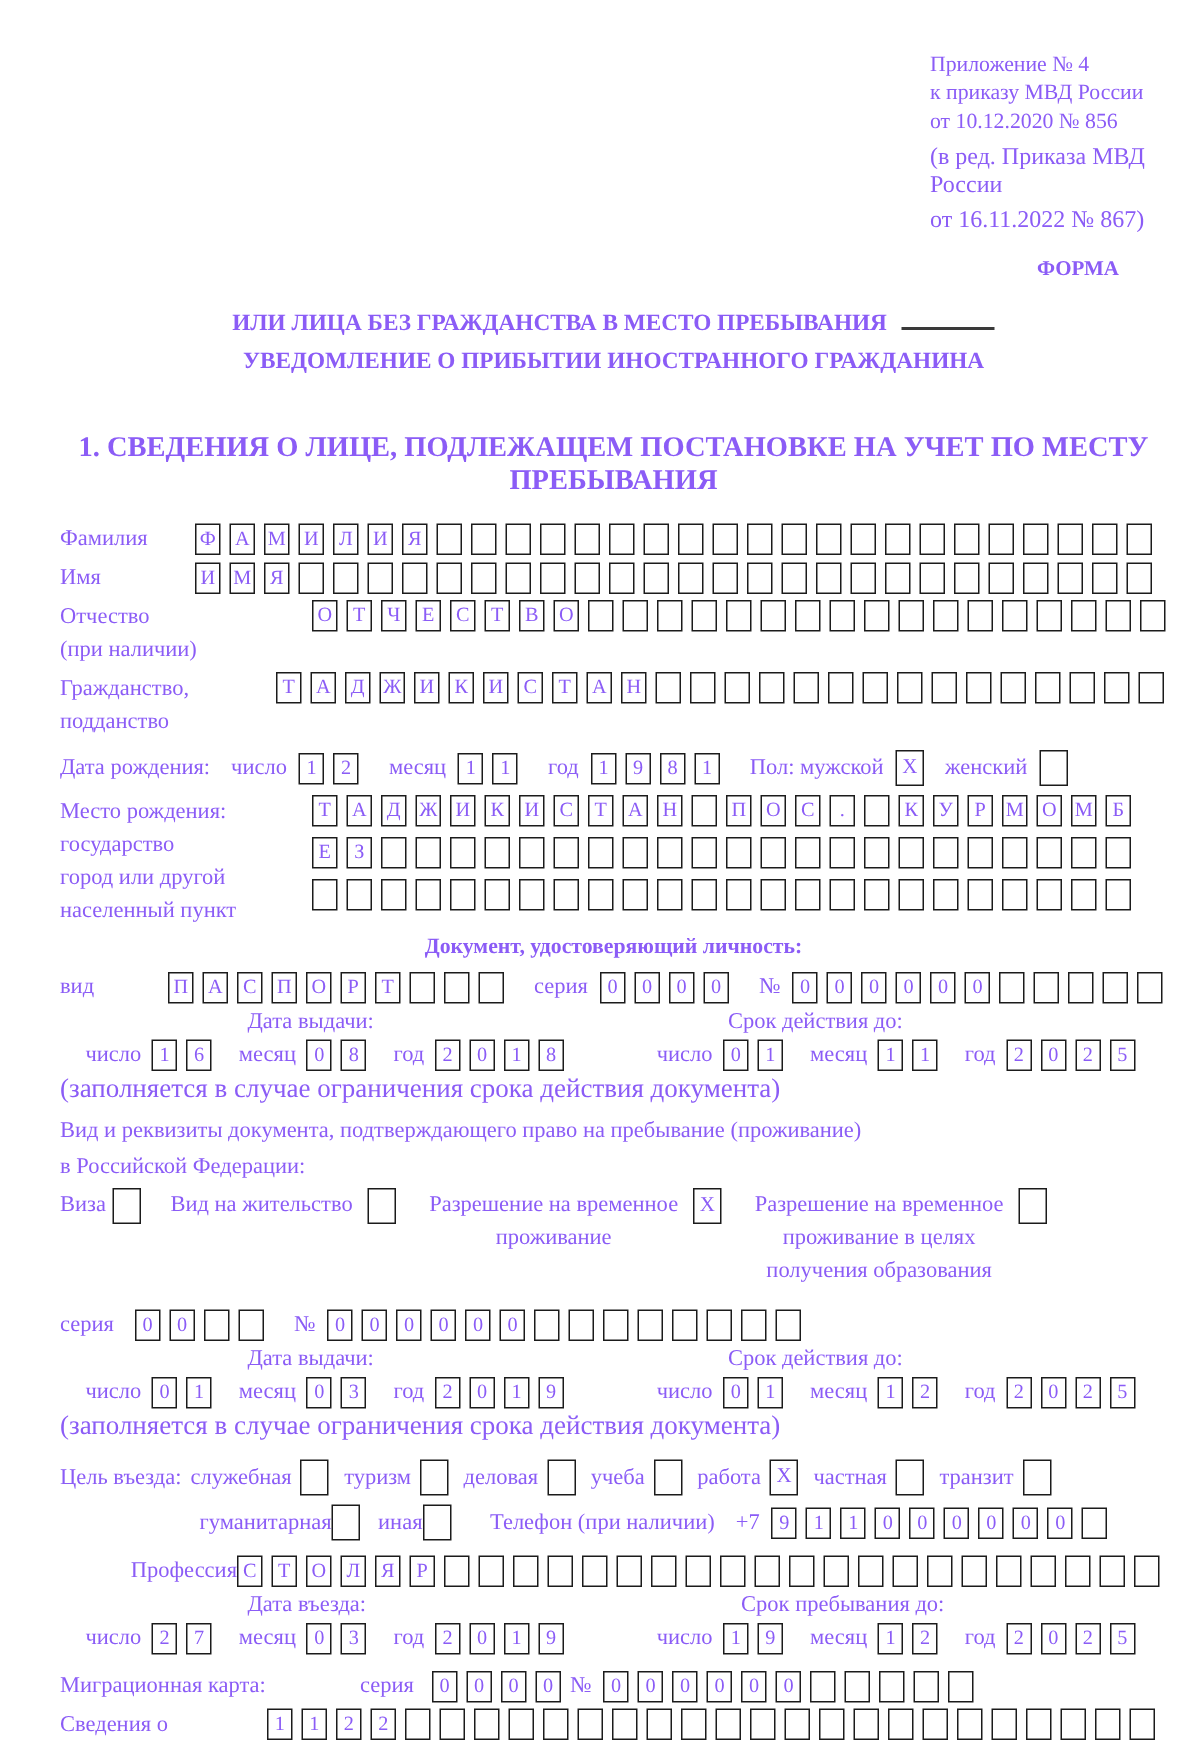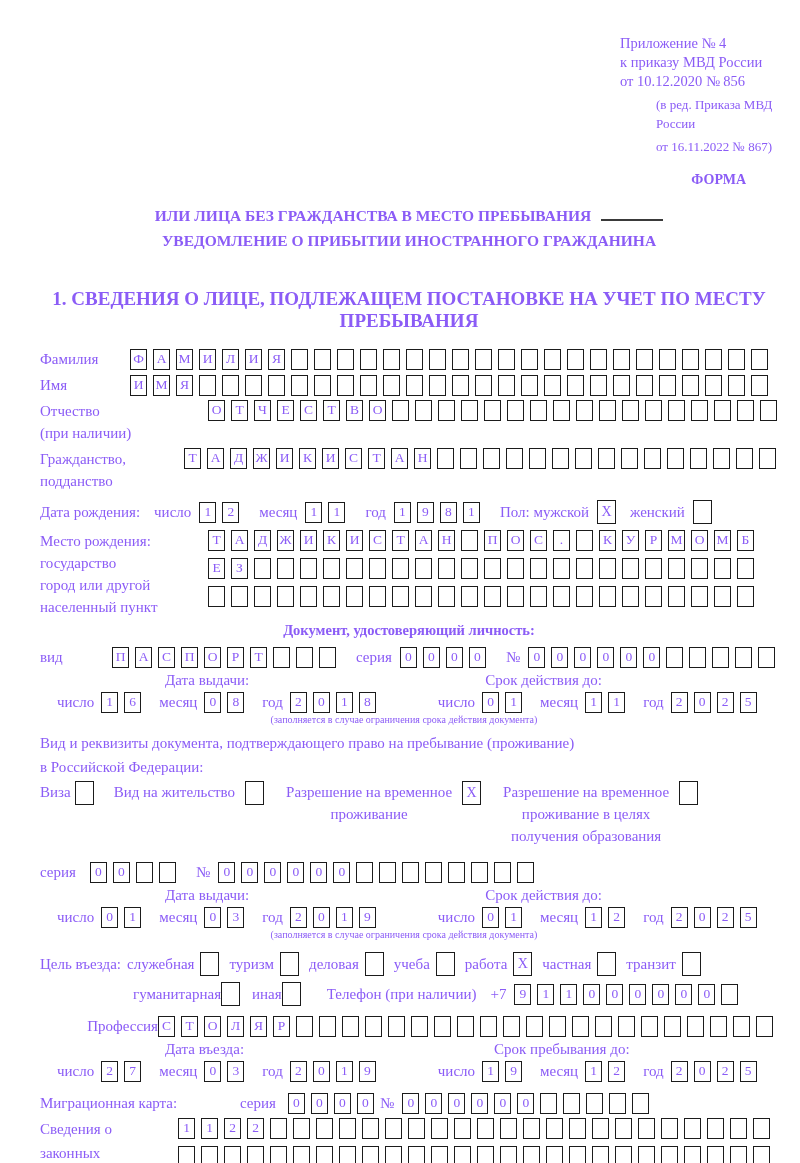--- a/index.html
+++ b/index.html
@@ -7,21 +7,21 @@
   .page {
     width:800px; height:1163px; position:relative; overflow:hidden;
     background:#ffffff; color:#8b5cf6;
     font-family:"Liberation Serif", "DejaVu Serif", serif;
     font-size:15px;
   }
   .content { padding:34px 22px 0 40px; }
 
   
   .appendix { margin-left:580px; font-size:14.5px; line-height:19px; }
-  .appendix .sub { margin-top:4px; font-size:13px;margin-left:36px; }
+  .appendix .sub { margin-top:4px; font-size:16px; }
   .forma { text-align:right; padding-right:32px; margin-top:16px; font-weight:bold; font-size:14px; }
 
   .title { margin-top:15px; text-align:center; font-weight:bold; font-size:15.5px; line-height:25px; }
   .blank-line { display:inline-block; width:62px; height:14px; border-bottom:2px solid #3a3a3a; margin-left:10px; }
 
   .section-heading { margin-top:35px; text-align:center; font-weight:bold; font-size:19px; }
 
   .form-body { margin-top:16px; }
 
   
@@ -50,21 +50,21 @@
 
   .date-headers { display:flex; font-size:15px; margin-top:2px; }
   .date-headers .h1 { margin-left:125px; }
   .date-headers .h2 { margin-left:236px; }
   .date-row { display:flex; align-items:center; margin-top:3px; }
   .date-row .grp { display:flex; align-items:center; }
   .date-row .grp.left { margin-left:17px; }
   .date-row .grp.right { margin-left:56px; }
   .date-row .dl { margin-right:7px; }
   .date-row .dl2 { margin-left:12px; margin-right:7px; }
-  .small-note { text-align:center; padding-right:10px; font-size:10px; margin-top:1px; }
+  .small-note { text-align:left; padding-right:10px; font-size:18px; margin-top:1px; }
 
   .residence-intro { margin-top:6px; line-height:24px; }
   .options-row { display:flex; align-items:flex-start; margin-top:2px; }
   .opt { display:flex; align-items:flex-start; }
   .opt .olabel { line-height:22px; }
   .opt .olabel.center { text-align:center; }
   .opt .cb { margin-left:10px; margin-top:0; }
 
   .purpose-row { display:flex; align-items:center; margin-top:12px; }
   .purpose-row .plabel { margin-right:6px; }

